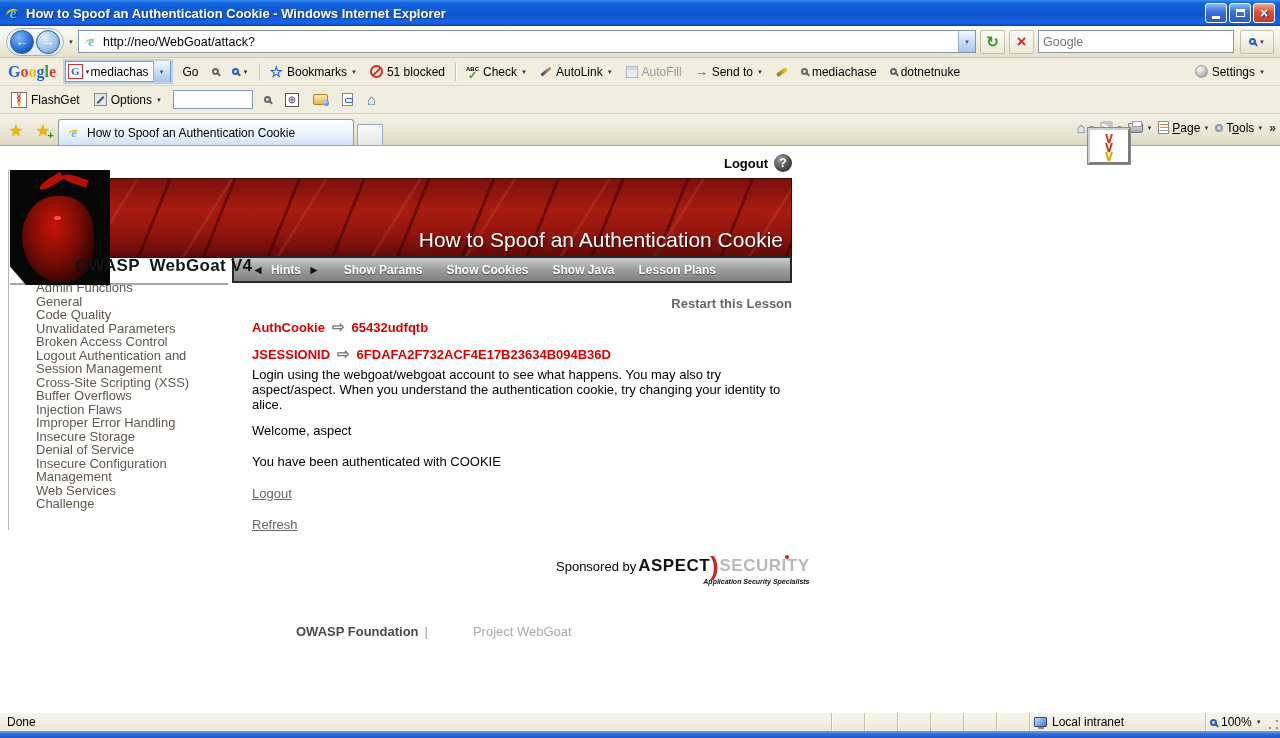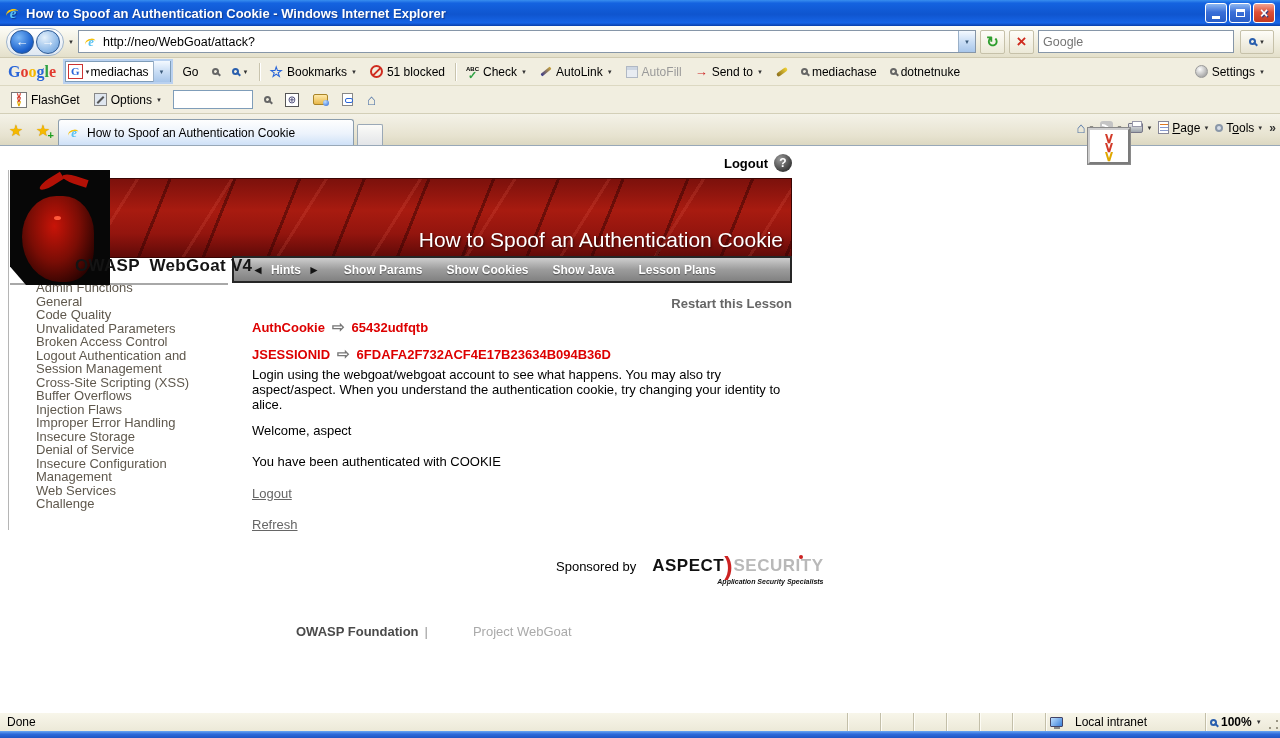--- a/index.html
+++ b/index.html
@@ -193,43 +193,43 @@
   .restart { position:absolute; left:252px; top:150px; width:540px; text-align:right;
     font-weight:bold; color:#666; cursor:pointer; }
   .cookie-line { position:absolute; left:252px; font-weight:bold; color:#dd0000; display:flex; align-items:center; gap:7px; }
   .cookie-line.c1 { top:172px; } .cookie-line.c2 { top:199px; }
   .cookie-arrow::before { content:"⇨"; color:#777; font-size:15px; }
   .instructions { position:absolute; left:252px; top:221px; width:532px; line-height:15px; }
   .welcome { position:absolute; left:252px; top:277px; }
   .auth-msg { position:absolute; left:252px; top:308px; }
   .plain-link { position:absolute; left:252px; color:#666; text-decoration:underline; cursor:pointer; }
   .lk1 { top:340px; } .lk2 { top:371px; }
-  .sponsor { position:absolute; left:556px; top:410px; display:flex; align-items:center; gap:16px; }
+  .sponsor { position:absolute; left:556px; top:410px; display:flex; align-items:center; gap:2px; }
   .sp-prefix { font-size:13px; }
   .sp-logo { position:relative; display:flex; align-items:center; }
   .sp-black { font-weight:900; font-size:17px; letter-spacing:.5px; color:#111; }
   .sp-paren { color:#cc2222; font-size:25px; font-weight:bold; margin:0 1px 0 0; line-height:20px; }
   .sp-gray { font-weight:800; font-size:17px; letter-spacing:.5px; color:#b9b9b9; position:relative; }
   .sp-dot { position:absolute; top:-1px; right:21px; width:4px; height:4px; border-radius:50%; background:#cc2222; }
   .sp-tagline { position:absolute; right:0; bottom:-9px; font-size:7px; font-weight:bold; font-style:italic;
     color:#111; white-space:nowrap; }
   .footer { position:absolute; left:296px; top:478px; font-size:13px; display:flex; gap:6px; }
   .footer .f-left { font-weight:bold; color:#4a4a4a; }
   .footer .f-sep { color:#999; }
   .footer .f-right { color:#aaa;margin-left:39px; }
 
   
   .statusbar { height:19px; display:flex; align-items:center; font-size:12px; color:#000;
     background:linear-gradient(180deg,#f8f6ea,#ece9d8); border-top:1px solid #fff; box-shadow:0 -1px 0 #c3bfa9; }
   .pane { height:100%; display:flex; align-items:center; padding:0 4px;
     border-left:1px solid #c3bfa9; box-shadow:inset 1px 0 0 #fdfcf5; }
   .pane.main { flex:1; border-left:none; box-shadow:none; padding-left:7px; }
   .pane.small { width:33px; }
-  .pane.zone { width:160px; gap:12px; }
-  .pane.zoom { width:62px; gap:4px;font-weight:bold; }
+  .pane.zone { width:176px; gap:5px; }
+  .pane.zoom { width:62px; gap:4px; }
   .pc-ico { width:13px; height:10px; border:1px solid #446; border-radius:1px;
     background:linear-gradient(135deg,#bfe0ff,#3a7fd9); position:relative; display:inline-block; }
   .pc-ico::after { content:""; position:absolute; left:3px; bottom:-3px; width:6px; height:2px; background:#888; }
   .mag.blue { border-color:#2a5fae; } .mag.blue::after { background:#2a5fae; }
   .grip { width:13px; height:100%; position:relative; }
   .grip::after { content:""; position:absolute; right:2px; bottom:2px; width:9px; height:9px;
     background:radial-gradient(circle at 8px 1px,#9a9684 1.2px,transparent 1.5px),
                radial-gradient(circle at 8px 8px,#9a9684 1.2px,transparent 1.5px),
                radial-gradient(circle at 1px 8px,#9a9684 1.2px,transparent 1.5px); }
   

